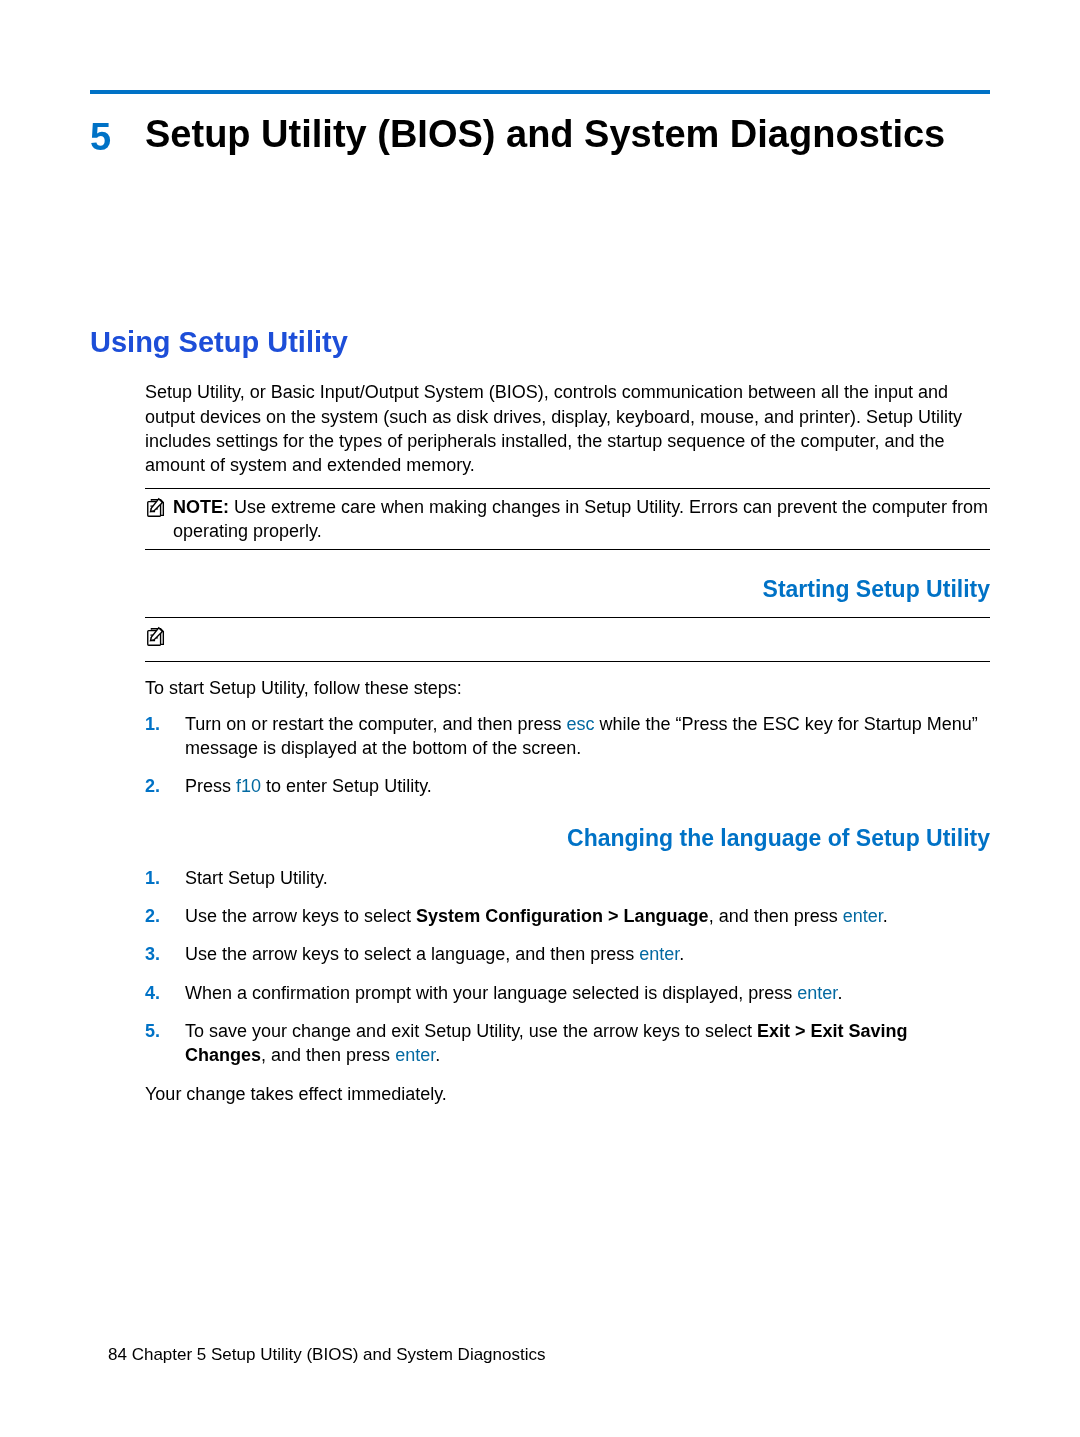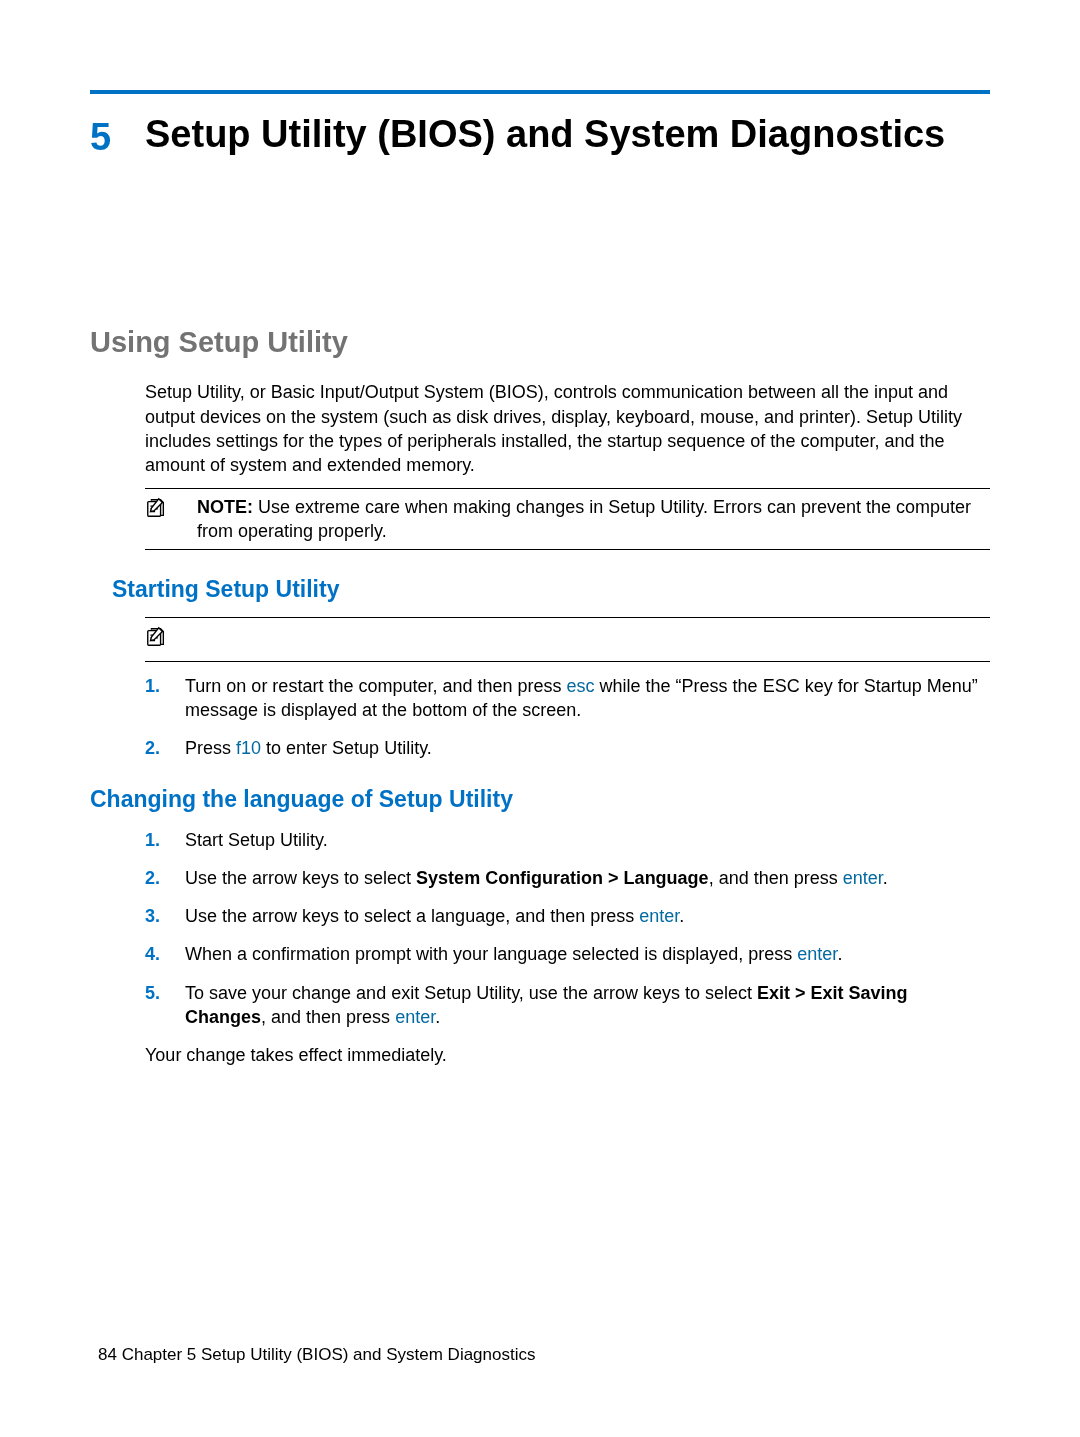--- a/index.html
+++ b/index.html
@@ -26,21 +26,21 @@
       width: 55px;
       flex: none;
     }
     .chapter-title {
       color: #000000;
       font-size: 38px;
       font-weight: bold;
       line-height: 1.2;
     }
     .h1-section {
-      color: #737373;
+      color: #1d4ed8;
       font-size: 29px;
       font-weight: bold;
       margin-top: 160px;
       margin-bottom: 18px;
     }
     .body-indent {
       margin-left: 55px;
     }
     .para { margin-bottom: 10px; }
     .note-box {
@@ -49,42 +49,43 @@
       padding: 6px 0 6px 0;
       margin: 10px 0 10px 0;
       display: flex;
     }
     .note-icon-wrap {
       flex: none;
       width: 28px;
       padding-top: 2px;
     }
     .note-icon-wrap svg { width: 22px; height: 22px; }
-    .note-text { flex: 1; margin-left: 24px; }
+    .note-text { flex: 1; }
     .note-label { font-weight: bold; }
     .h2-section {
       color: #0072c6;
       font-size: 23px;
       font-weight: bold;
       margin: 24px 0 12px 0;
+      text-align: right;
     }
     .steps { list-style: none; padding: 0; margin: 12px 0; }
     .steps li { display: flex; margin-bottom: 14px; }
     .step-num {
       color: #0072c6;
       font-weight: bold;
       width: 40px;
       flex: none;
     }
     .step-text { flex: 1; }
     .keycap { color: #0369a1; }
     .footer {
       position: absolute;
       bottom: 70px;
-      left: 98px;
+      left: 108px;
       font-size: 17px;
     }
   </style>
 </head>
 <body>
 
 <div class="top-rule"></div>
 
 <div class="chapter-head">
   <div class="chapter-num">5</div>
@@ -118,20 +119,21 @@
     <div class="note-icon-wrap">
       <svg viewBox="0 0 24 24" fill="none" stroke="#000" stroke-width="1.5">
         <rect x="3" y="5" width="14" height="16" rx="1"></rect>
         <path d="M7 4v-1h10l3 3v14h-3"></path>
         <path d="M6 10h8M6 13h8M6 16h5"></path>
         <path d="M15 2l4 4-9 9-4 1 1-4z" fill="#fff"></path>
       </svg>
     </div>
   </div>
 
+  <p class="para" style="margin-top:14px">To start Setup Utility, follow these steps:</p>
 
   <ul class="steps">
     <li>
       <span class="step-num">1.</span>
       <span class="step-text"><span>Turn on or restart the computer, and then press </span><span class="keycap">esc</span><span> while the “Press the ESC key for Startup Menu” message is displayed at the bottom of the screen.</span></span>
     </li>
     <li>
       <span class="step-num">2.</span>
       <span class="step-text"><span>Press </span><span class="keycap">f10</span><span> to enter Setup Utility.</span></span>
     </li>

